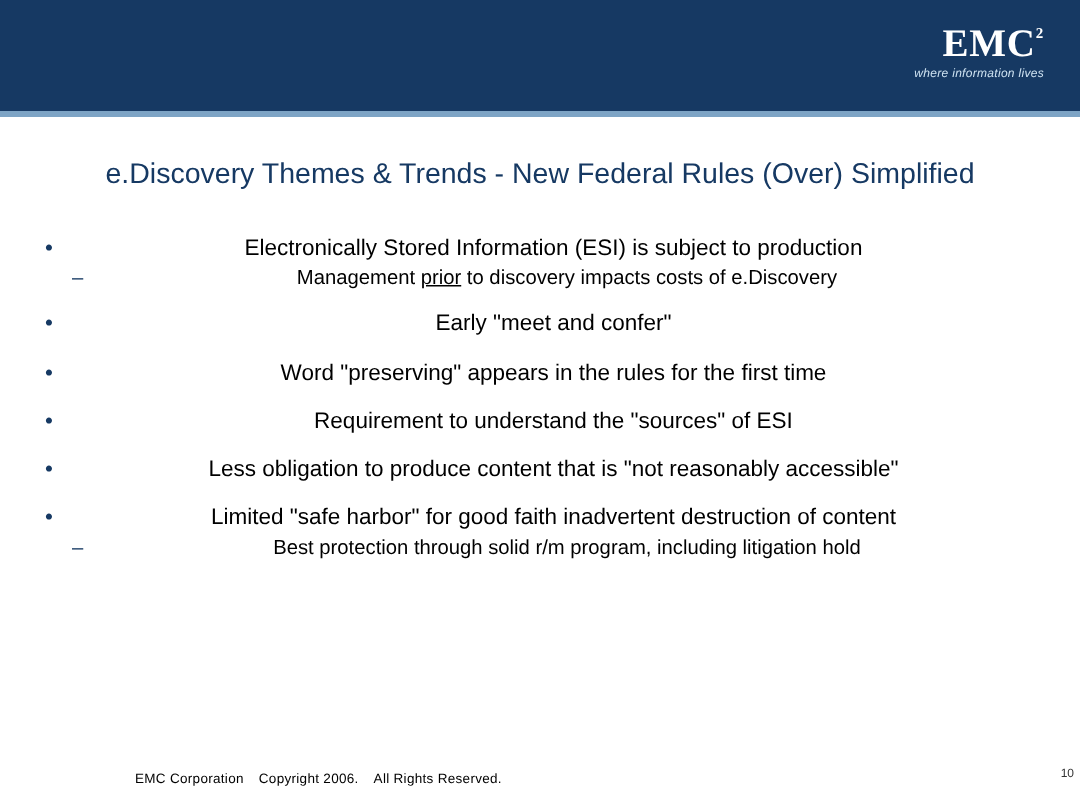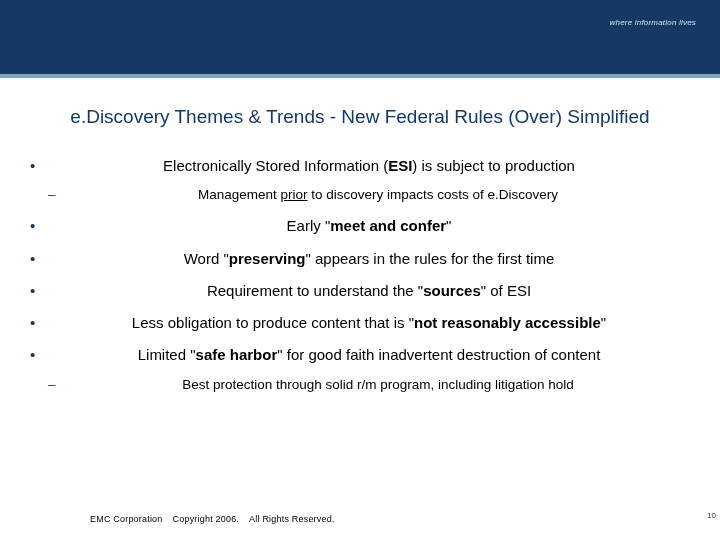--- a/index.html
+++ b/index.html
@@ -9,35 +9,36 @@
   .logo-wrap { position: absolute; top: 16px; right: 24px; color: #fff; text-align: right; }
   .logo { font-family: "Times New Roman", serif; font-size: 26px; font-weight: bold; letter-spacing: 0.5px; line-height: 1; }
   .logo sup { font-size: 10px; vertical-align: top; position: relative; top: 2px; }
   .tagline { font-size: 8px; font-style: italic; color: #cfe3f2; margin-top: 2px; letter-spacing: 0.2px; text-align: right; }
   .divider { width: 100%; height: 4px; background: #7da4c5; }
   .content { padding: 28px 28px 0 28px; text-align: center; }
   .title { font-size: 19px; color: #163963; margin-bottom: 28px; font-weight: normal; }
   .bullets { list-style: none; }
   .bullets > li { position: relative; padding-left: 18px; font-size: 15px; color: #000; margin-bottom: 12px; line-height: 1.35; }
   .bullets > li::before { content: "•"; position: absolute; left: 2px; top: 0; color: #163963; font-size: 15px; }
-  .sub { list-style: none; margin-top: 10px; }
+  .sub { list-style: none; margin-top: 0; }
   .sub > li { position: relative; padding-left: 18px; font-size: 13.5px; color: #000; margin-bottom: 4px; line-height: 1.35; }
   .sub > li::before { content: "–"; position: absolute; left: 2px; top: 0; color: #163963; }
-  .b { font-weight: bold; }
+  .b { font-weight: normal; }
   .u { text-decoration: underline; }
   .footer { position: absolute; bottom: 16px; left: 90px; font-size: 9px; color: #000; letter-spacing: 0.2px; }
   .footer .gap { display: inline-block; width: 10px; }
   .pagenum { position: absolute; bottom: 20px; right: 4px; font-size: 8px; color: #333; }
 </style>
 </head>
 <body>
 
 <div class="slide">
   <div class="header">
     <div class="logo-wrap">
+      <div class="logo"><span>EMC</span><sup>2</sup></div>
       <div class="tagline">where information lives</div>
     </div>
   </div>
   <div class="divider"></div>
 
   <div class="content">
     <h2 class="title">e.Discovery Themes &amp; Trends - New Federal Rules (Over) Simplified</h2>
 
     <ul class="bullets">
 

